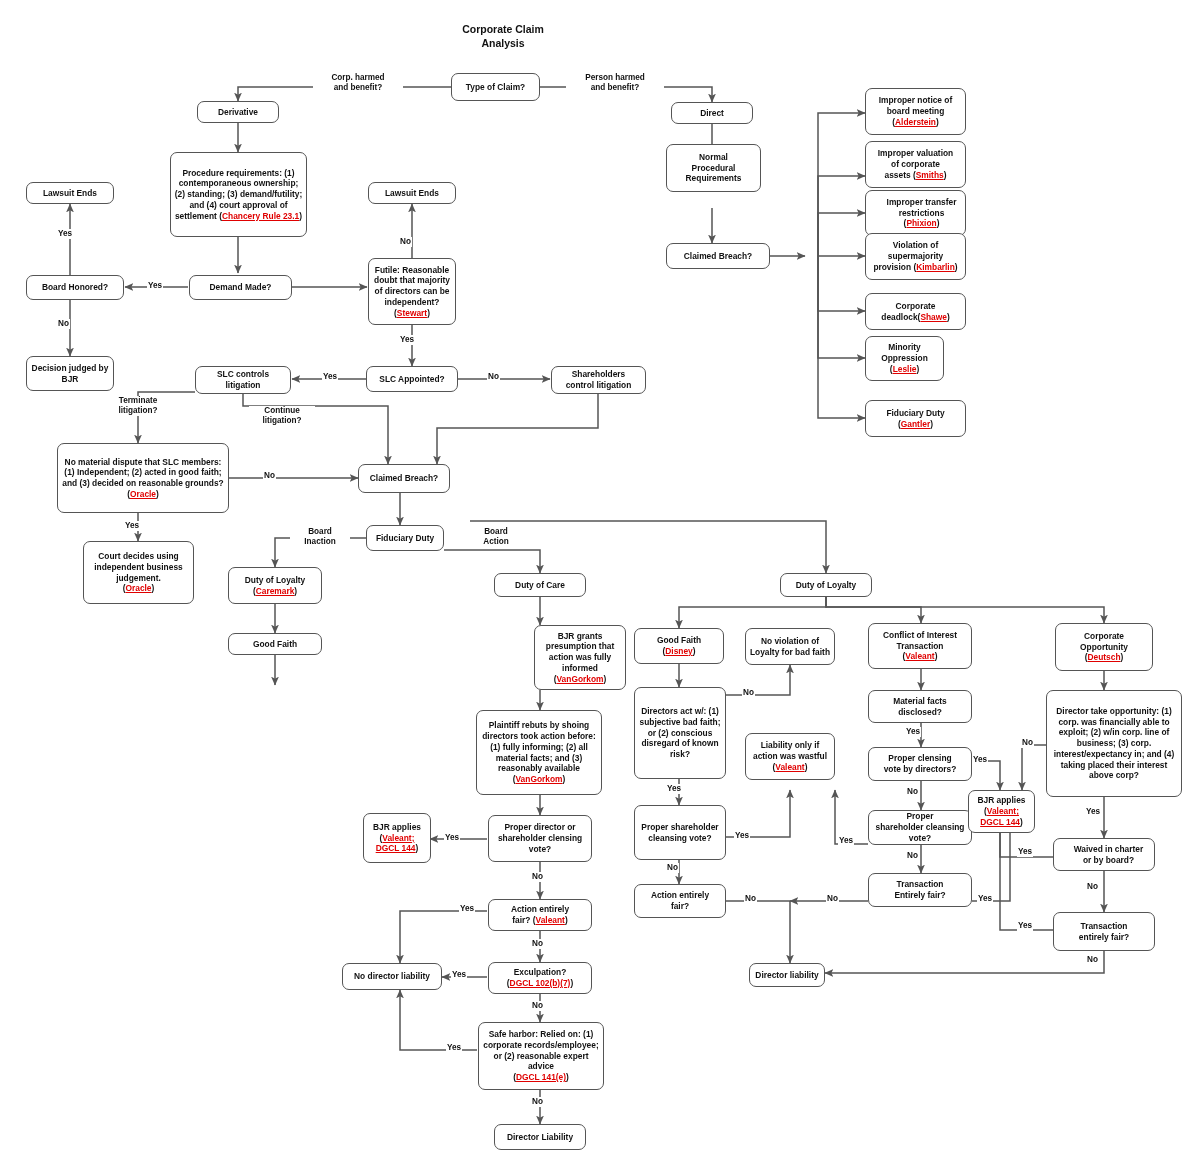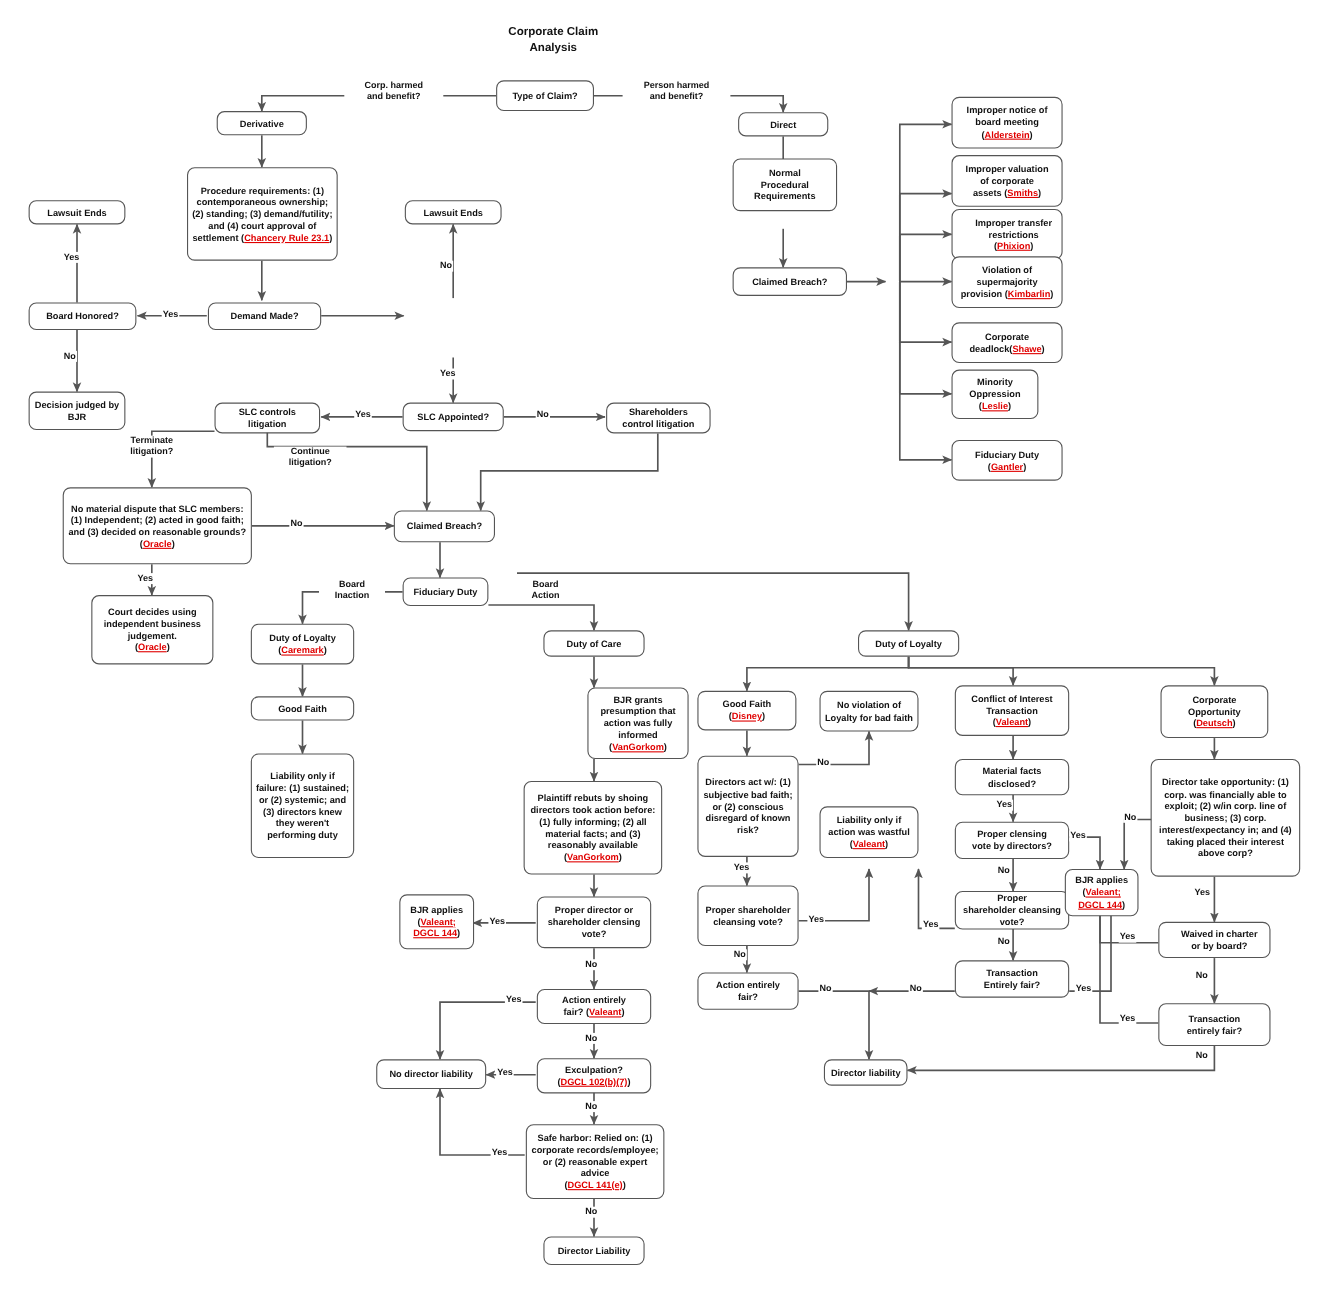--- a/index.html
+++ b/index.html
@@ -260,20 +260,23 @@
   <div class="node" style="left:368px;top:182px;width:88px;height:22px;">
     <span class="txt">Lawsuit Ends</span>
   </div>
 
   <div class="node" style="left:26px;top:275px;width:98px;height:25px;">
     <span class="txt">Board Honored?</span>
   </div>
   <div class="node" style="left:189px;top:275px;width:103px;height:25px;">
     <span class="txt">Demand Made?</span>
   </div>
+  <div class="node" style="left:368px;top:258px;width:88px;height:67px;">
+    <span class="txt">Futile: Reasonable doubt that majority of directors can be independent?<br>(<span class="cite">Stewart</span>)</span>
+  </div>
   <div class="node" style="left:26px;top:356px;width:88px;height:35px;">
     <span class="txt">Decision judged by<br>BJR</span>
   </div>
 
   <div class="edgelabel" style="left:57px;top:229px;">Yes</div>
   <div class="edgelabel" style="left:57px;top:319px;">No</div>
   <div class="edgelabel" style="left:147px;top:281px;">Yes</div>
   <div class="edgelabel" style="left:399px;top:237px;">No</div>
   <div class="edgelabel" style="left:399px;top:335px;">Yes</div>
 
@@ -315,23 +318,20 @@
   </div>
 
   <div class="edgelabel multi" style="left:290px;top:527px;width:58px;text-align:center;">Board<br>Inaction</div>
   <div class="edgelabel multi" style="left:469px;top:527px;width:52px;text-align:center;">Board<br>Action</div>
 
   <div class="node" style="left:228px;top:567px;width:94px;height:37px;">
     <span class="txt">Duty of Loyalty<br>(<span class="cite">Caremark</span>)</span>
   </div>
   <div class="node" style="left:228px;top:633px;width:94px;height:22px;">
     <span class="txt">Good Faith</span>
-  </div>
-  <div class="node" style="left:228px;top:685px;width:94px;height:95px;">
-    <span class="txt">Liability only if failure: (1) sustained; or (2) systemic; and (3) directors knew they weren't performing duty</span>
   </div>
 
   <div class="node" style="left:494px;top:573px;width:92px;height:24px;">
     <span class="txt">Duty of Care</span>
   </div>
   <div class="node" style="left:494px;top:625px;width:92px;height:65px;margin-left:40px;">
     <span class="txt">BJR grants presumption that action was fully informed<br>(<span class="cite">VanGorkom</span>)</span>
   </div>
   <div class="node" style="left:476px;top:710px;width:126px;height:85px;">
     <span class="txt">Plaintiff rebuts by shoing directors took action before: (1) fully informing; (2) all material facts; and (3) reasonably available<br>(<span class="cite">VanGorkom</span>)</span>

